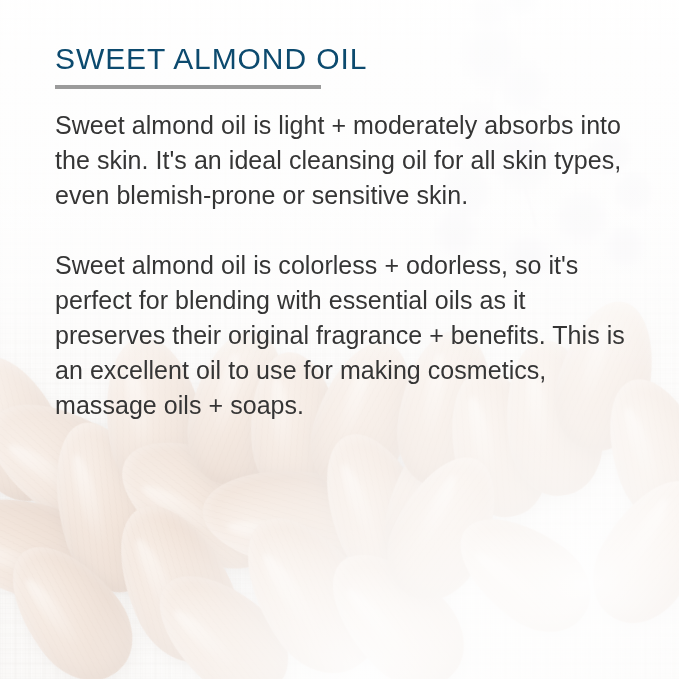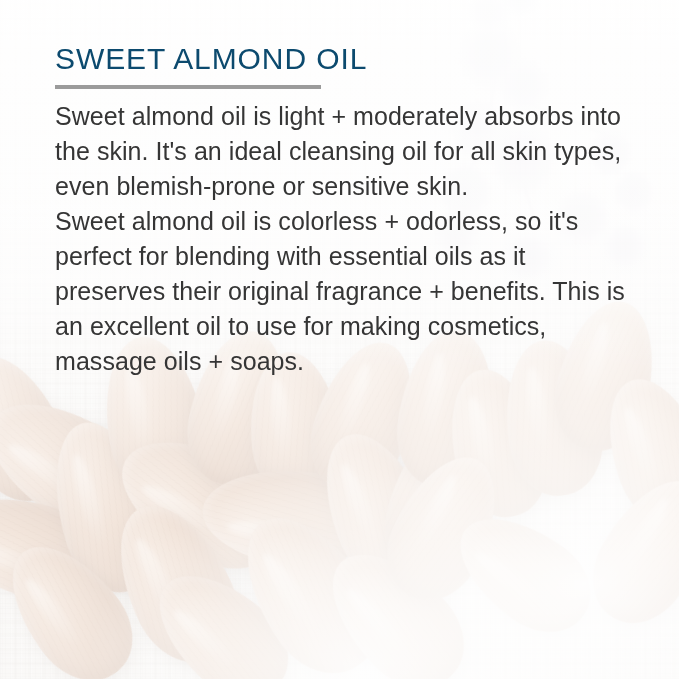--- a/index.html
+++ b/index.html
@@ -162,22 +162,22 @@
     margin: 9px 0 0 0;
   }
   .para {
     font-size: 25px;
     line-height: 35px;
     font-weight: 300;
     color: #353535;
     margin: 0;
     letter-spacing: .05px;
   }
-  #para-1 { margin-top: 10px; }
-  #para-2 { }
+  #para-1 { margin-top: 19px; }
+  #para-2 { margin-top: 35px; }
 </style>
 </head>
 <body>
 
 <div id="card">
 
   <div class="layer" id="bg-cloth"></div>
   <div class="layer" id="bg-weave"></div>
   <div class="layer" id="bg-weave-coarse"></div>
 

